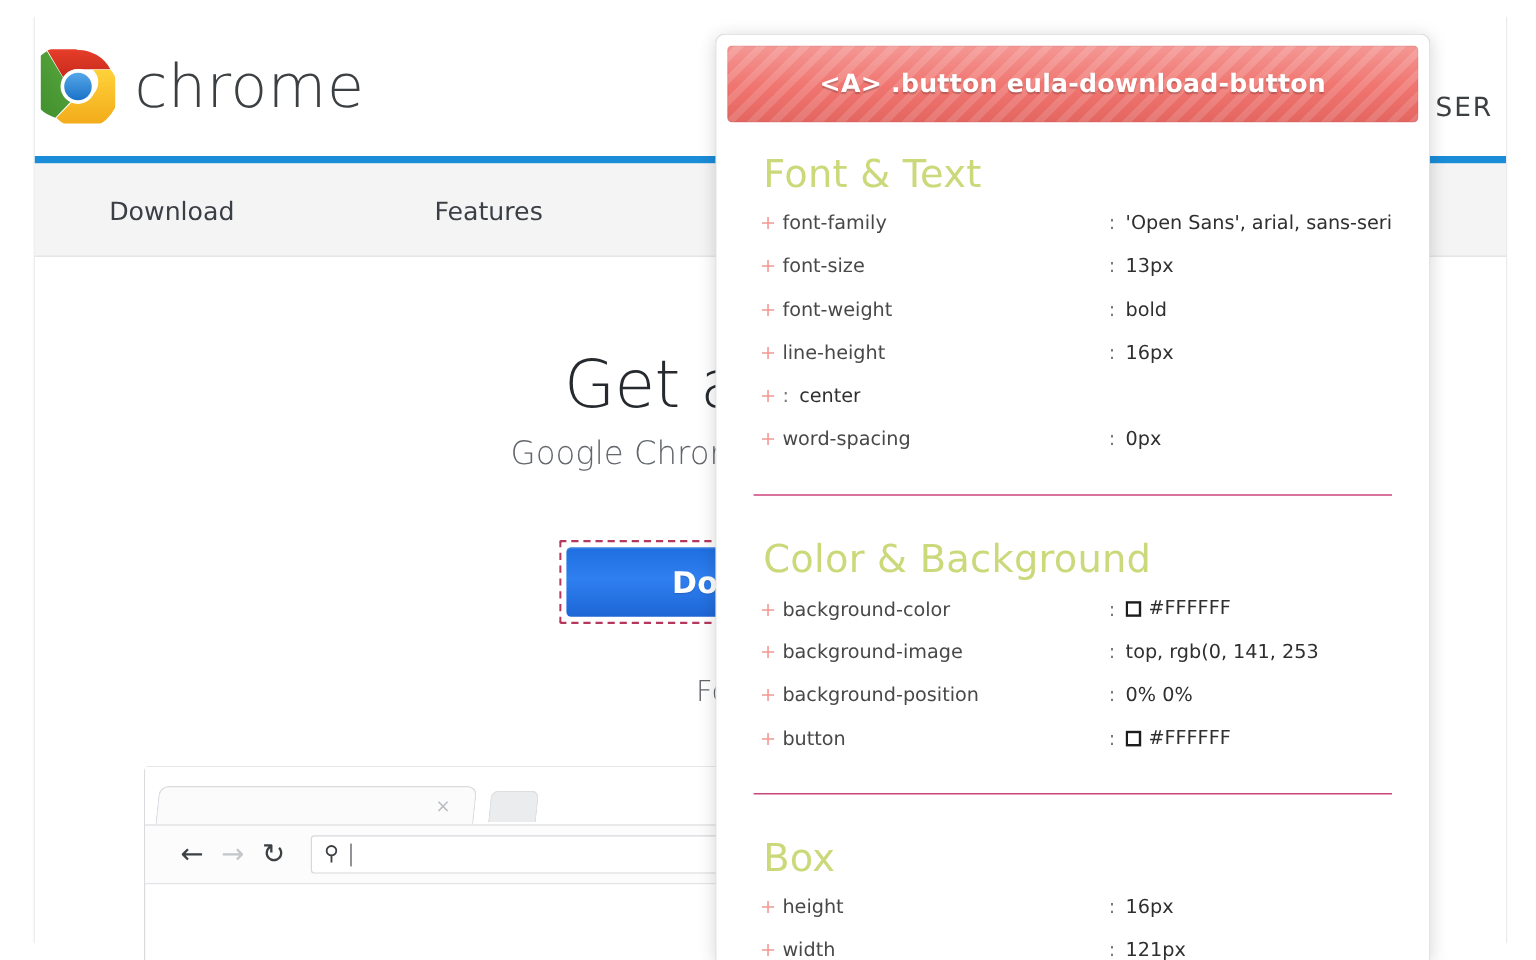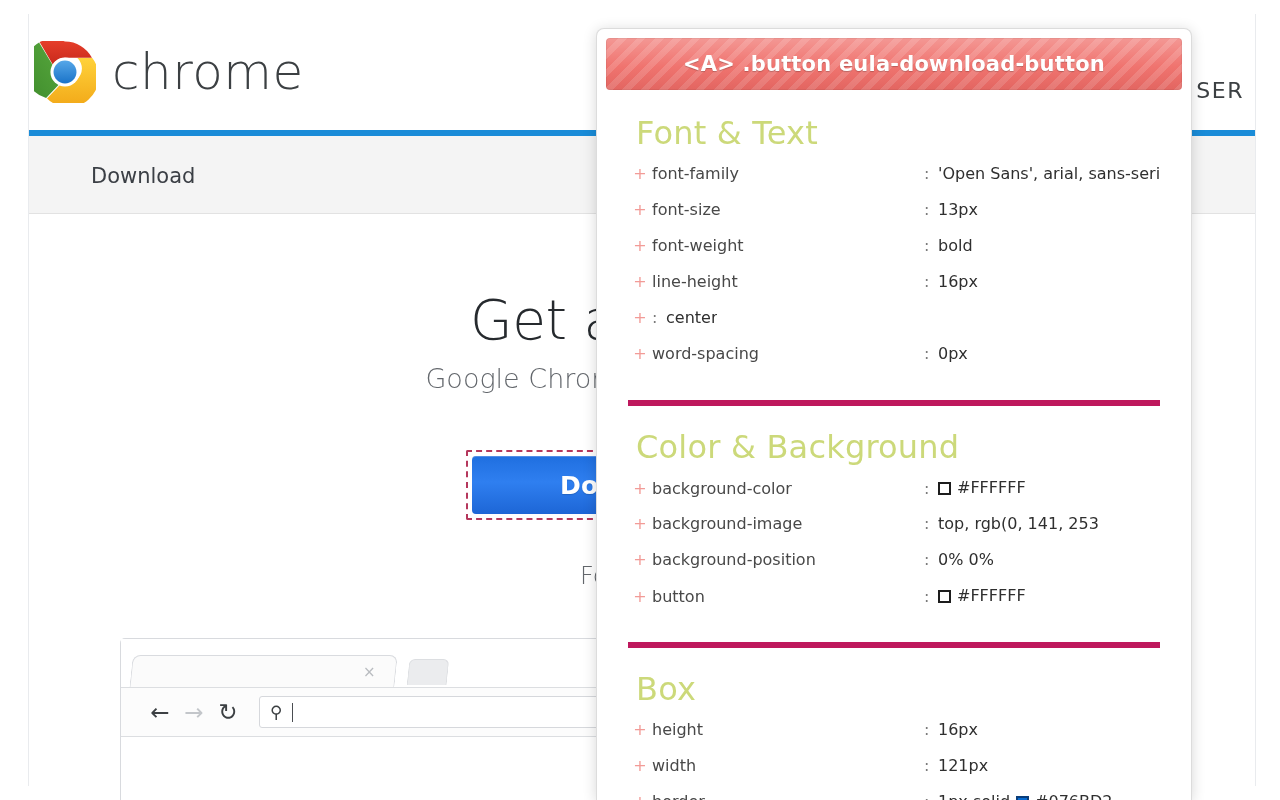--- a/index.html
+++ b/index.html
@@ -295,21 +295,21 @@
     border: 1px solid #dcdcdc;
     border-bottom: none;
     border-radius: 8px 8px 0 0;
     box-shadow: 0 2px 14px rgba(0,0,0,0.16);
     box-sizing: border-box;
     overflow: hidden;
     padding: 9px 9px 0 9px;
   }
 
   .insp-header {
-    height: 52px;
+    height: 64px;
     border-radius: 4px;
     background-color: #ef6b66;
     background-image:
       linear-gradient(to bottom, rgba(255,255,255,0.30) 0%, rgba(255,255,255,0.06) 55%, rgba(0,0,0,0.05) 100%),
       repeating-linear-gradient(
         -45deg,
         rgba(255,255,255,0.14) 0px,
         rgba(255,255,255,0.14) 6px,
         rgba(255,255,255,0.00) 6px,
         rgba(255,255,255,0.00) 13px
@@ -328,23 +328,23 @@
     white-space: nowrap;
   }
 
   .insp-body {
     position: relative;
     padding: 0 22px 0 22px;
   }
 
   .insp-section { padding-top: 6px; }
   .insp-section + .insp-section {
-    border-top: 6px solid #be185d;
+    border-top: 1px solid #be185d;
     margin-top: 20px;
-    padding-top: 4px;
+    padding-top: 16px;
   }
 
   .section-title {
     font-family: "DejaVu Sans", sans-serif;
     font-size: 32px;
     font-weight: 400;
     color: #ccd97a;
     margin: 18px 0 12px 8px;
     letter-spacing: 0.2px;
   }
@@ -438,20 +438,21 @@
         <circle cx="50" cy="50" r="18.5" fill="url(#gBlue)"></circle>
       </svg>
       <span class="brand-word">chrome</span>
     </div>
 
     <div class="header-cta">SER</div>
 
     <div class="navbar">
       <div class="navlinks">
         <span class="navlink n0">Download</span>
+        <span class="navlink n1">Features</span>
       </div>
     </div>
 
     <div class="hero-title">Get a fast, fr</div>
     <div class="hero-sub">Google Chrome runs websites a</div>
 
     <div class="dl-wrap">
       <div class="dl-button">Down</div>
       <div class="dl-selection"></div>
     </div>

